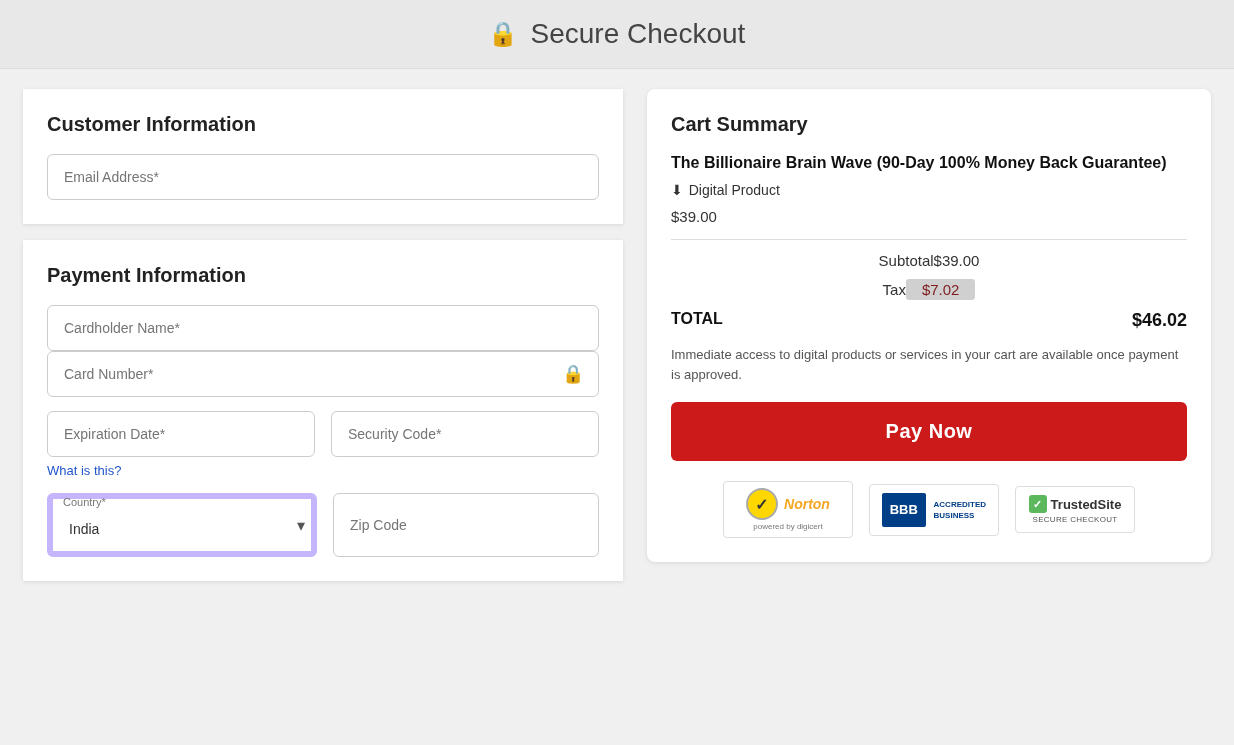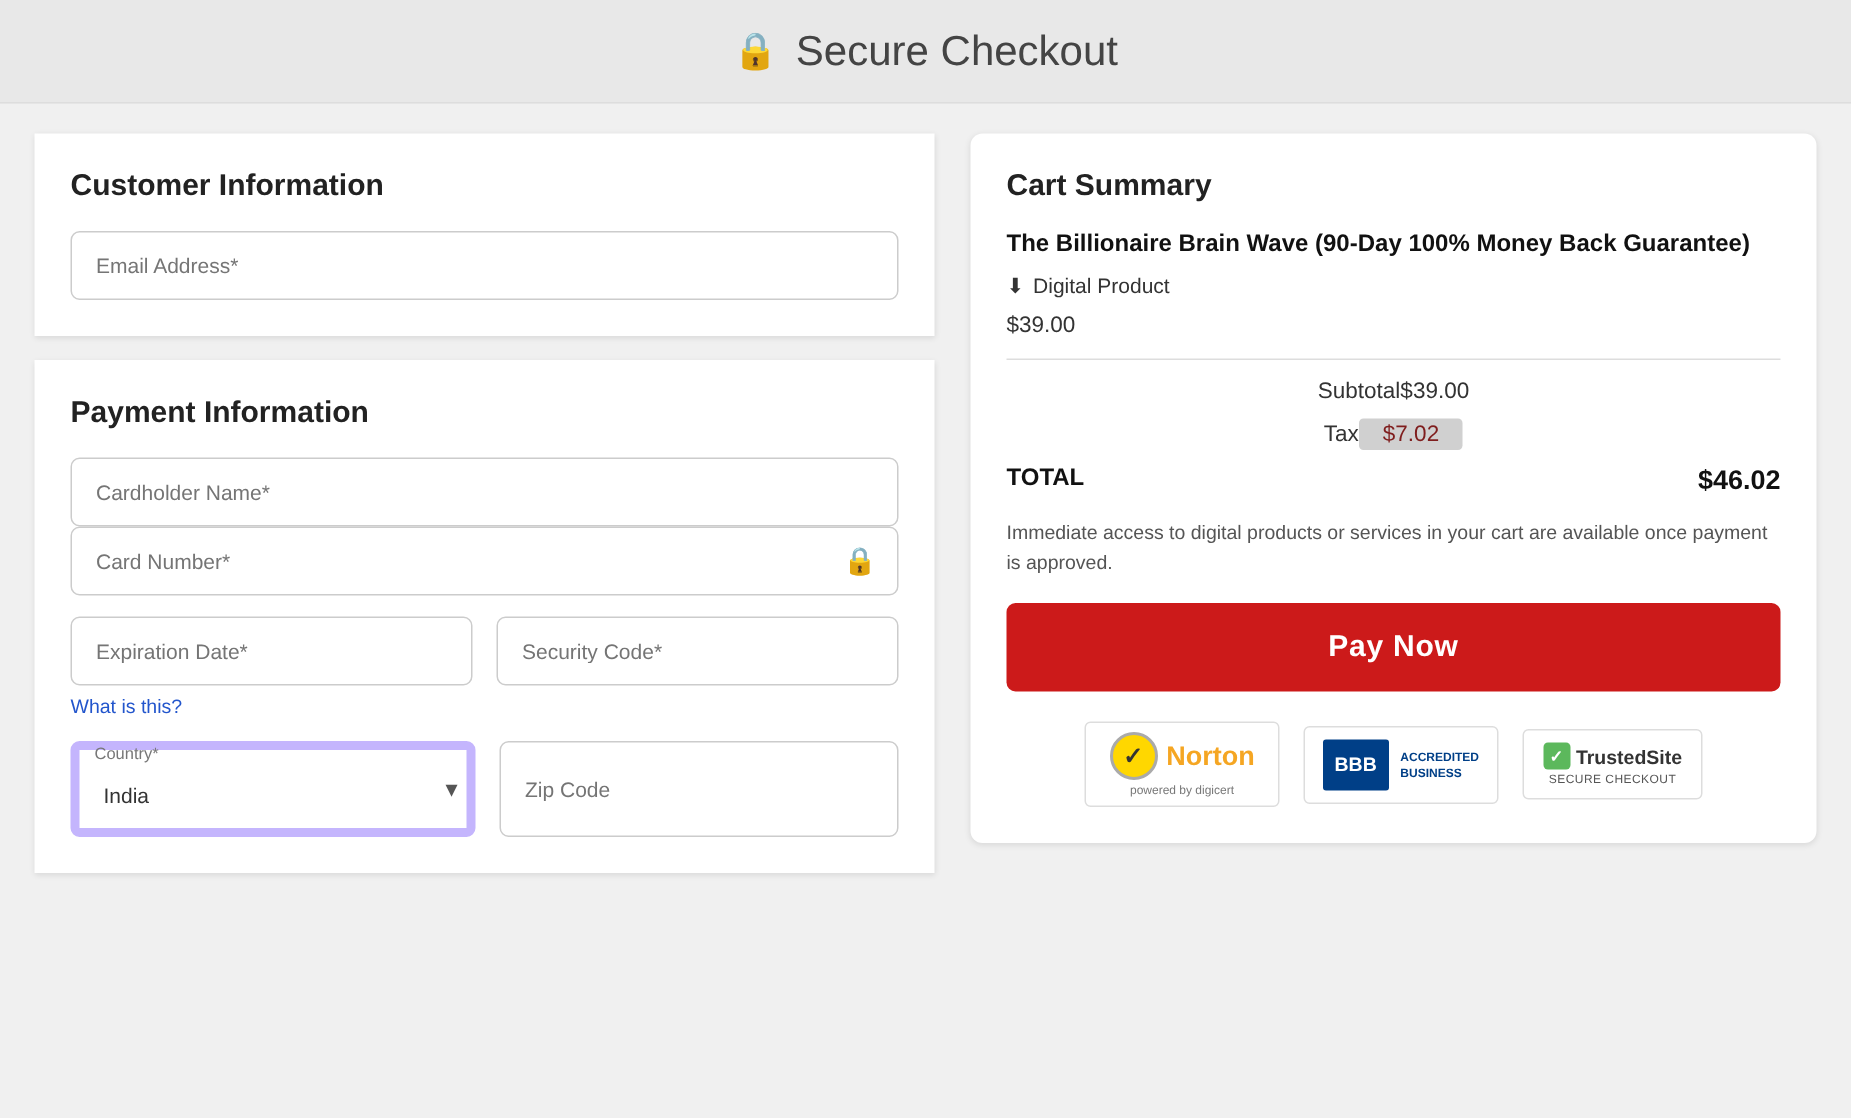--- a/index.html
+++ b/index.html
@@ -315,23 +315,24 @@
       border-radius: 50%;
       display: flex;
       align-items: center;
       justify-content: center;
       font-size: 16px;
       font-weight: 900;
       color: #333;
       border: 2px solid #aaa;
     }
     .norton-text {
-      font-size: 18px;
+      font-size: 14px;
       font-weight: 700;
       color: #f5a623;
+      font-style: italic;
     }
     .norton-sub {
       font-size: 8px;
       color: #777;
       margin-top: 2px;
       text-align: center;
     }
 
     
     .bbb-badge {

